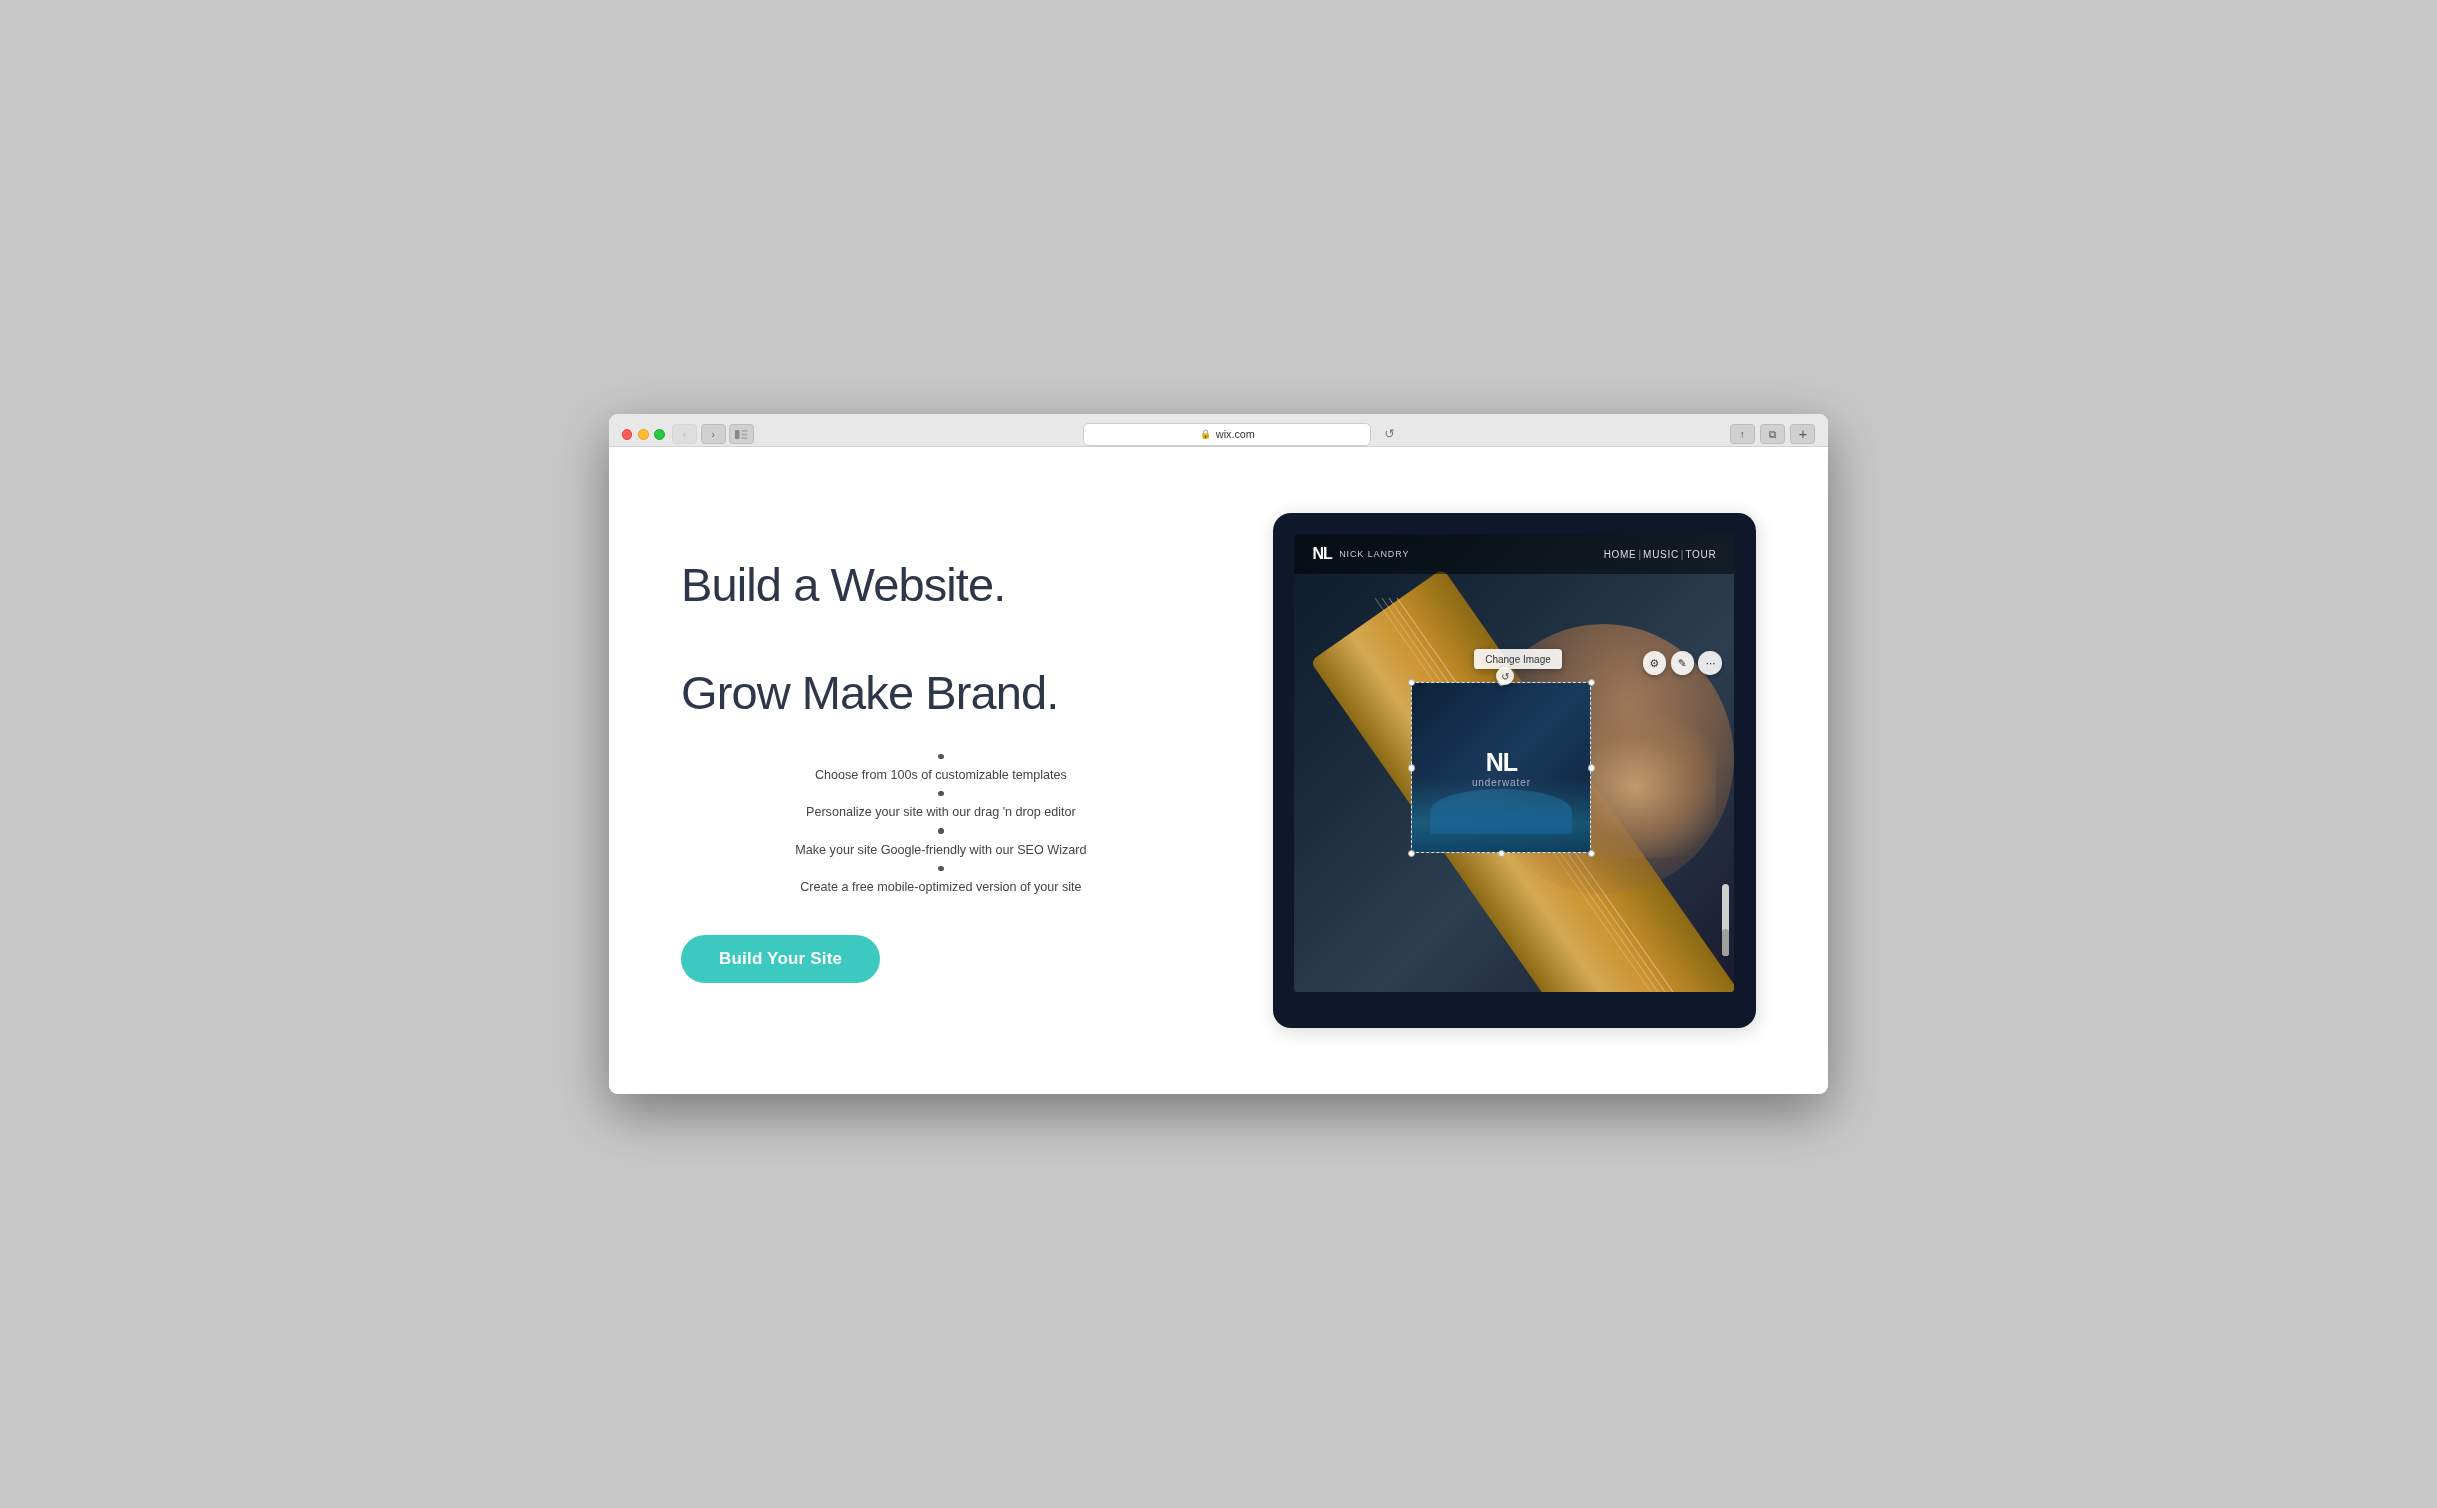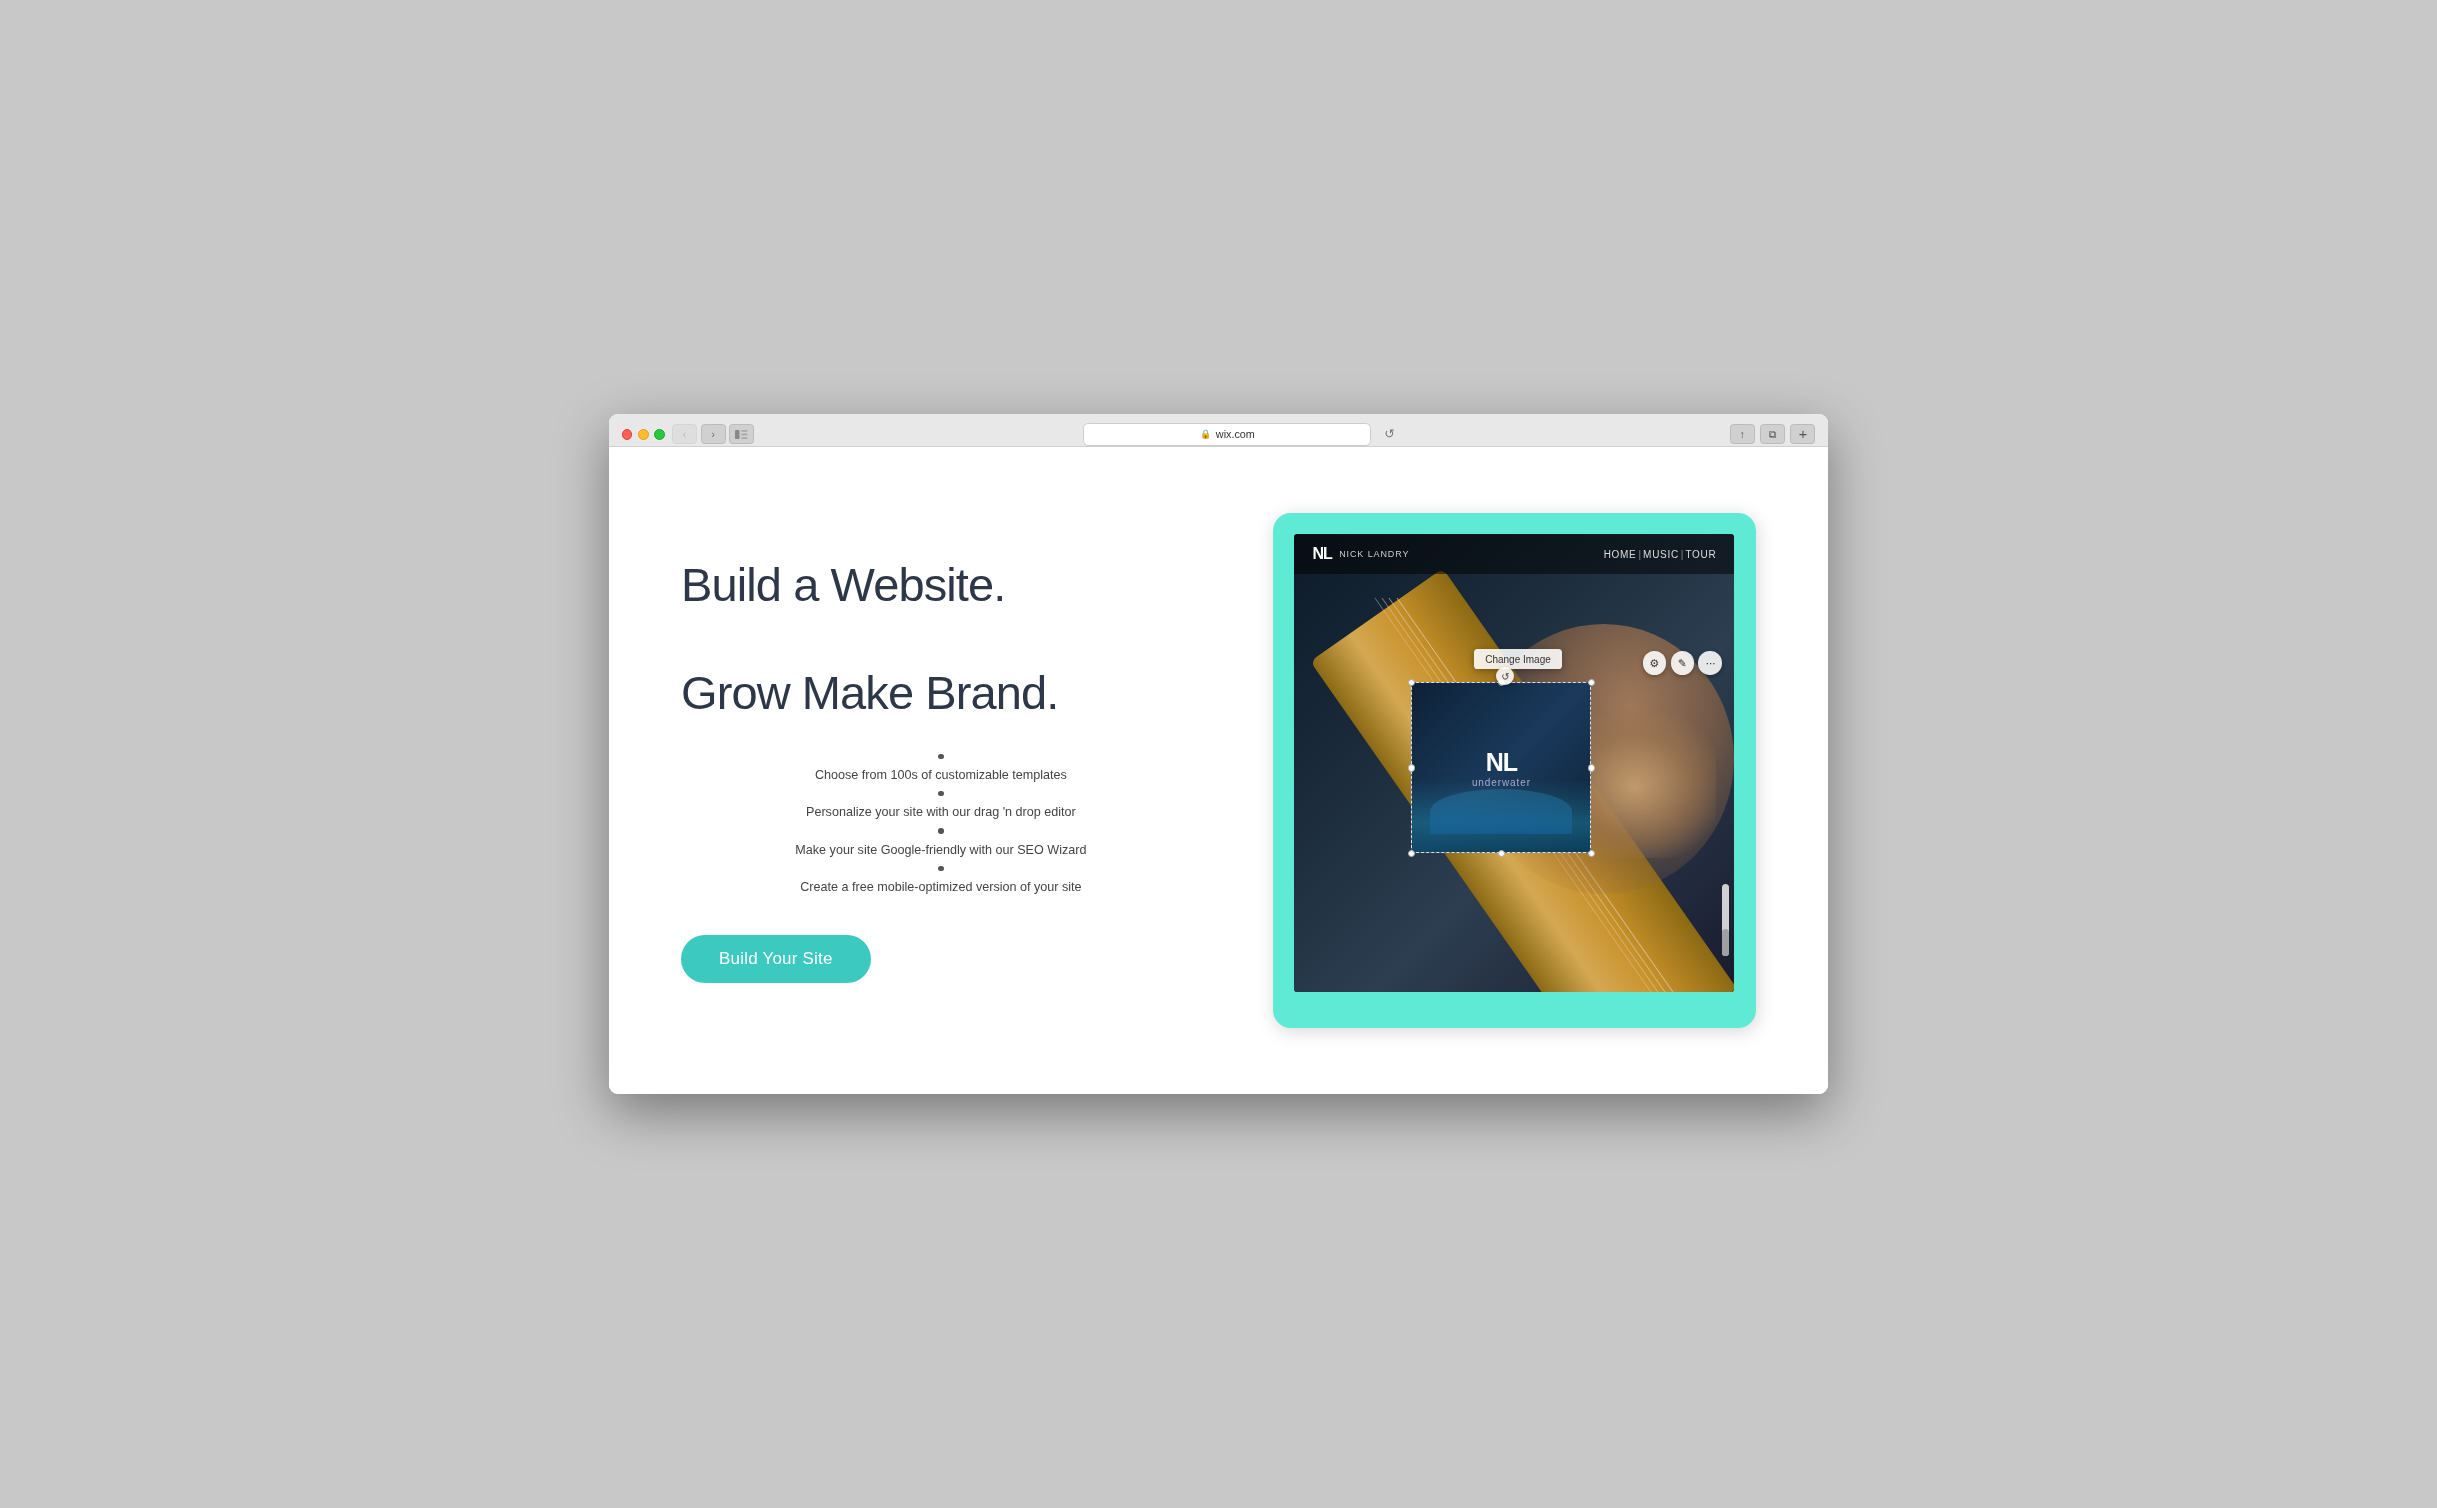--- a/index.html
+++ b/index.html
@@ -200,33 +200,33 @@
     }
 
     .cta-button {
       display: inline-block;
       background: #3bc9c0;
       color: #fff;
       border: none;
       border-radius: 27px;
       padding: 14.4px 38px;
       font-size: 17px;
-      font-weight: 400;
+      font-weight: 700;
       cursor: pointer;
       letter-spacing: 0.2px;
     }
 
     
     .right-content {
       flex: 0 0 449px;
       position: relative;
     }
 
     .tablet-mockup {
-      background: #5eead4;
+      background: #0f172a;
       border-radius: 18px;
       padding: 21.6px 21.6px 36px;
       box-shadow: 1.8px 3.6px 18px rgba(0,0,0,0.15);
       position: relative;
     }
 
     .tablet-screen {
       background: #1a2a3a;
       border-radius: 3.6px;
       overflow: hidden;

